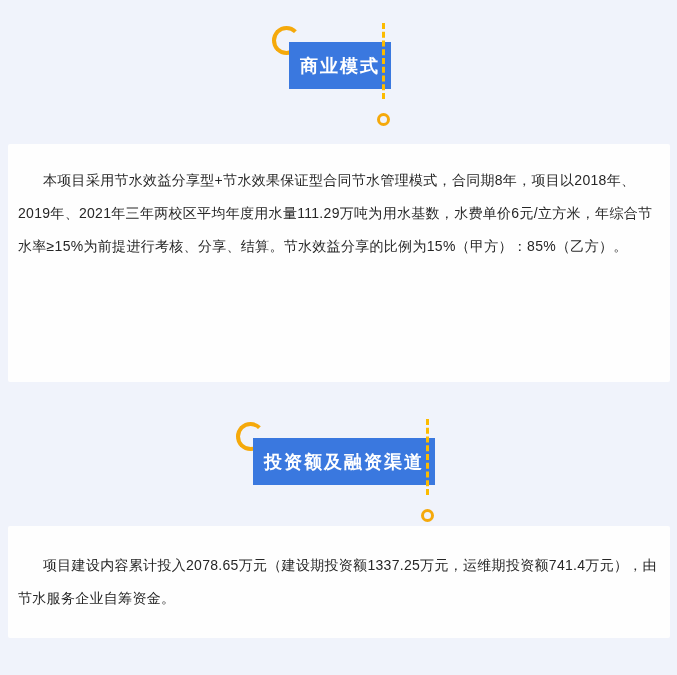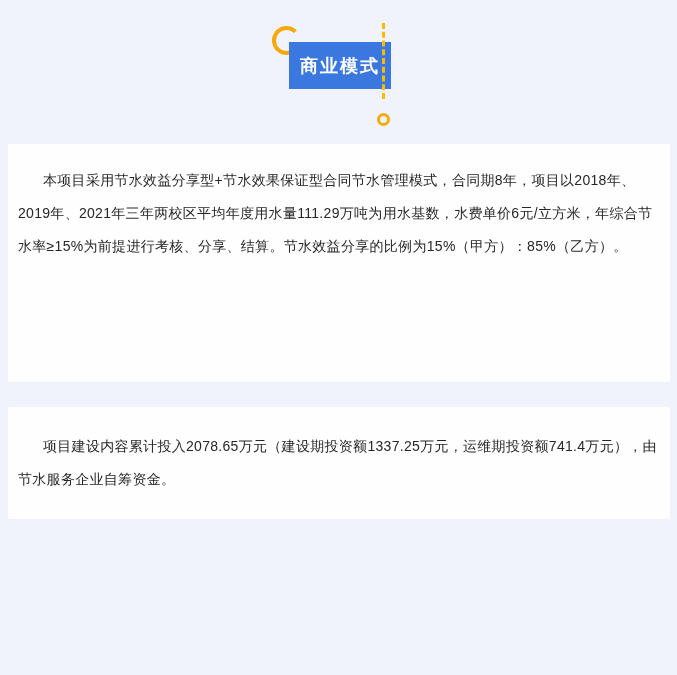--- a/index.html
+++ b/index.html
@@ -76,38 +76,44 @@
     background: #FEFEFE;
     border-radius: 2px;
     margin: 0 7px 0 8px;
     padding: 20px 12px 20px 10px;
     color: #262626;
     font-size: 14px;
     line-height: 33px;
     letter-spacing: 0.3px;
   }
   .card.first  { margin-top: 55px; min-height: 238px; }
-  .card.second { margin-top: 25px; min-height: 112px; padding-top: 23px; }
+  .card.second { margin-top: 41px; min-height: 112px; padding-top: 23px; }
 
   .card p { text-indent: 25px; }
 </style>
 </head>
 <body>
 
 <div class="section">
   <div class="badge-wrap first">
     <span class="arc"></span>
     <div class="badge">商业模式</div>
     <span class="dash-line"></span>
     <span class="ring"></span>
   </div>
 
   <div class="card first">
     <p>本项目采用节水效益分享型+节水效果保证型合同节水管理模式，合同期8年，项目以2018年、2019年、2021年三年两校区平均年度用水量111.29万吨为用水基数，水费单价6元/立方米，年综合节水率≥15%为前提进行考核、分享、结算。节水效益分享的比例为15%（甲方）：85%（乙方）。</p>
   </div>
 </div>
 
 <div class="section">
+  <div class="badge-wrap second">
+    <span class="arc"></span>
+    <div class="badge">投资额及融资渠道</div>
+    <span class="dash-line"></span>
+    <span class="ring"></span>
+  </div>
 
   <div class="card second">
     <p>项目建设内容累计投入2078.65万元（建设期投资额1337.25万元，运维期投资额741.4万元），由节水服务企业自筹资金。</p>
   </div>
 </div>
 
 </body></html>

